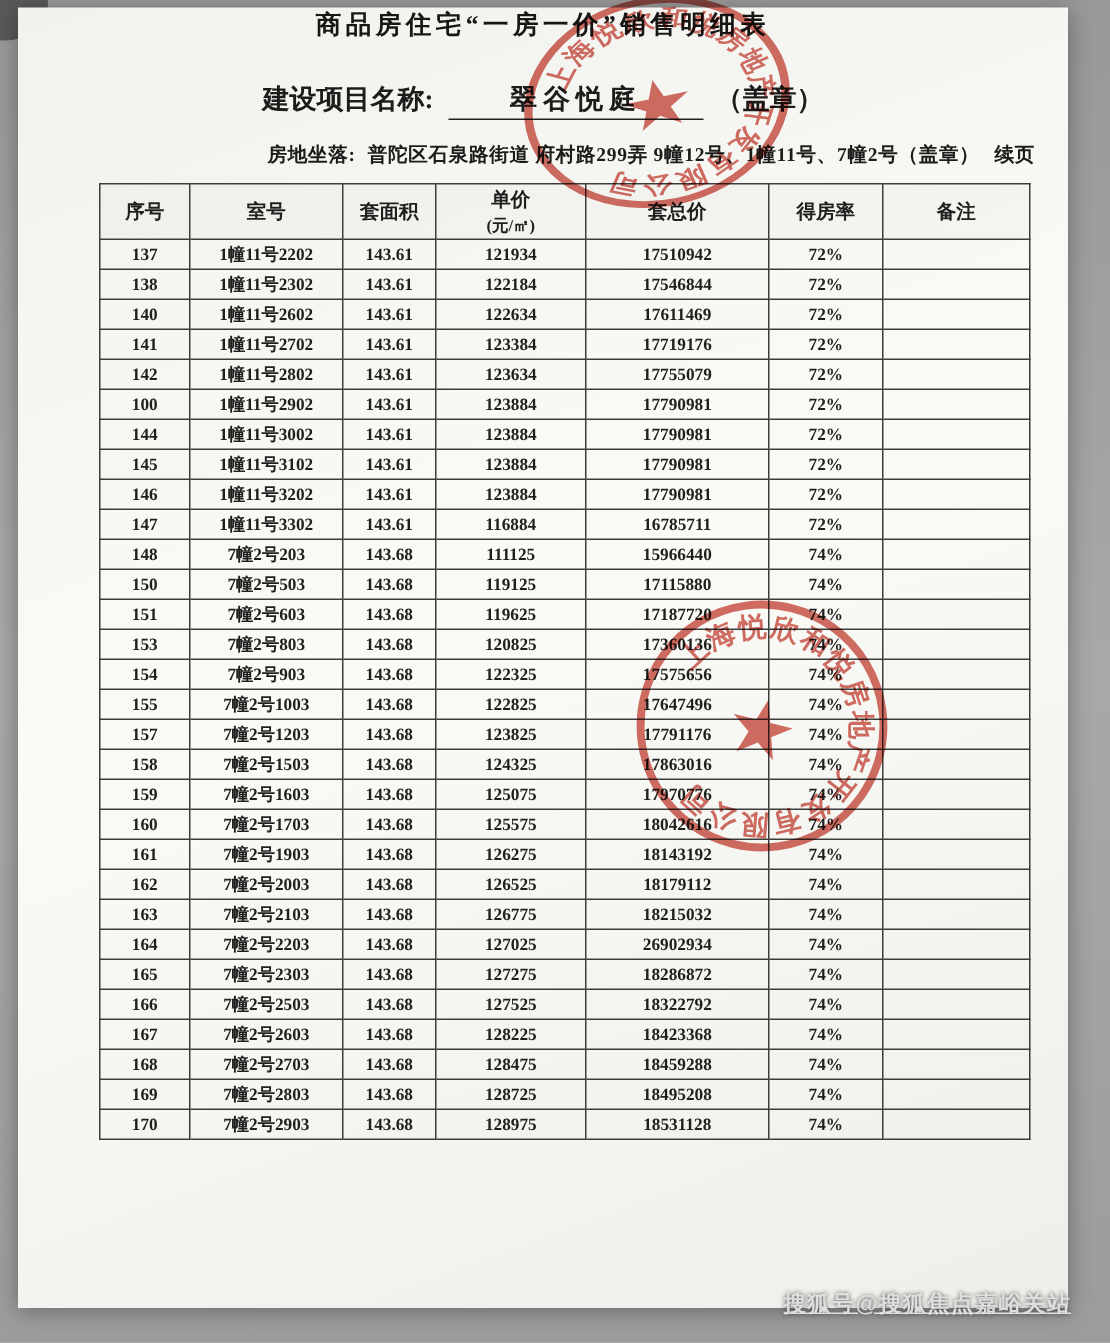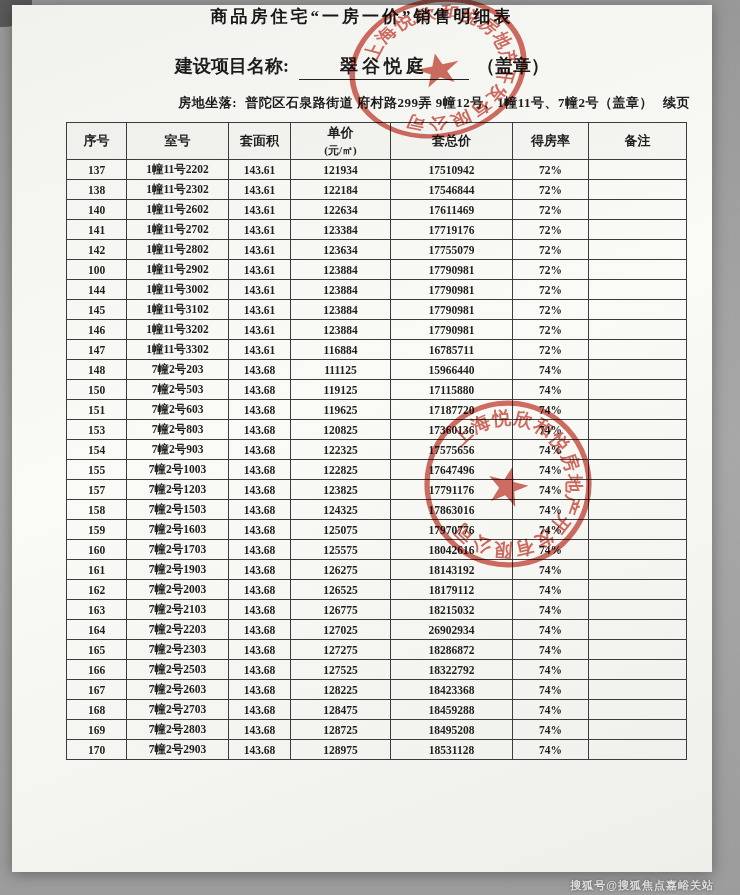--- a/index.html
+++ b/index.html
@@ -107,27 +107,28 @@
     width:188px;height:188px;
     transform:rotate(-12deg) scaleY(.78);
   }
   .stamp-mid{
     left:420px;top:396px;
     width:176px;height:176px;
     transform:rotate(14deg);
   }
   .watermark{
     position:absolute;
-    right:26px;bottom:2px;
-    font-size:11px;
+    right:26px;bottom:16px;
+    font-size:15px;
     font-weight:700;
     letter-spacing:1px;
     color:#dedede;
     text-shadow:0 0 3px rgba(70,70,70,.9);
     font-family:"Liberation Sans", sans-serif;
+    text-decoration:underline;
   }
 </style>
 </head>
 <body>
 
 <div class="photo">
 
   <div class="corner-artifact"></div>
 
   <div class="paper">

